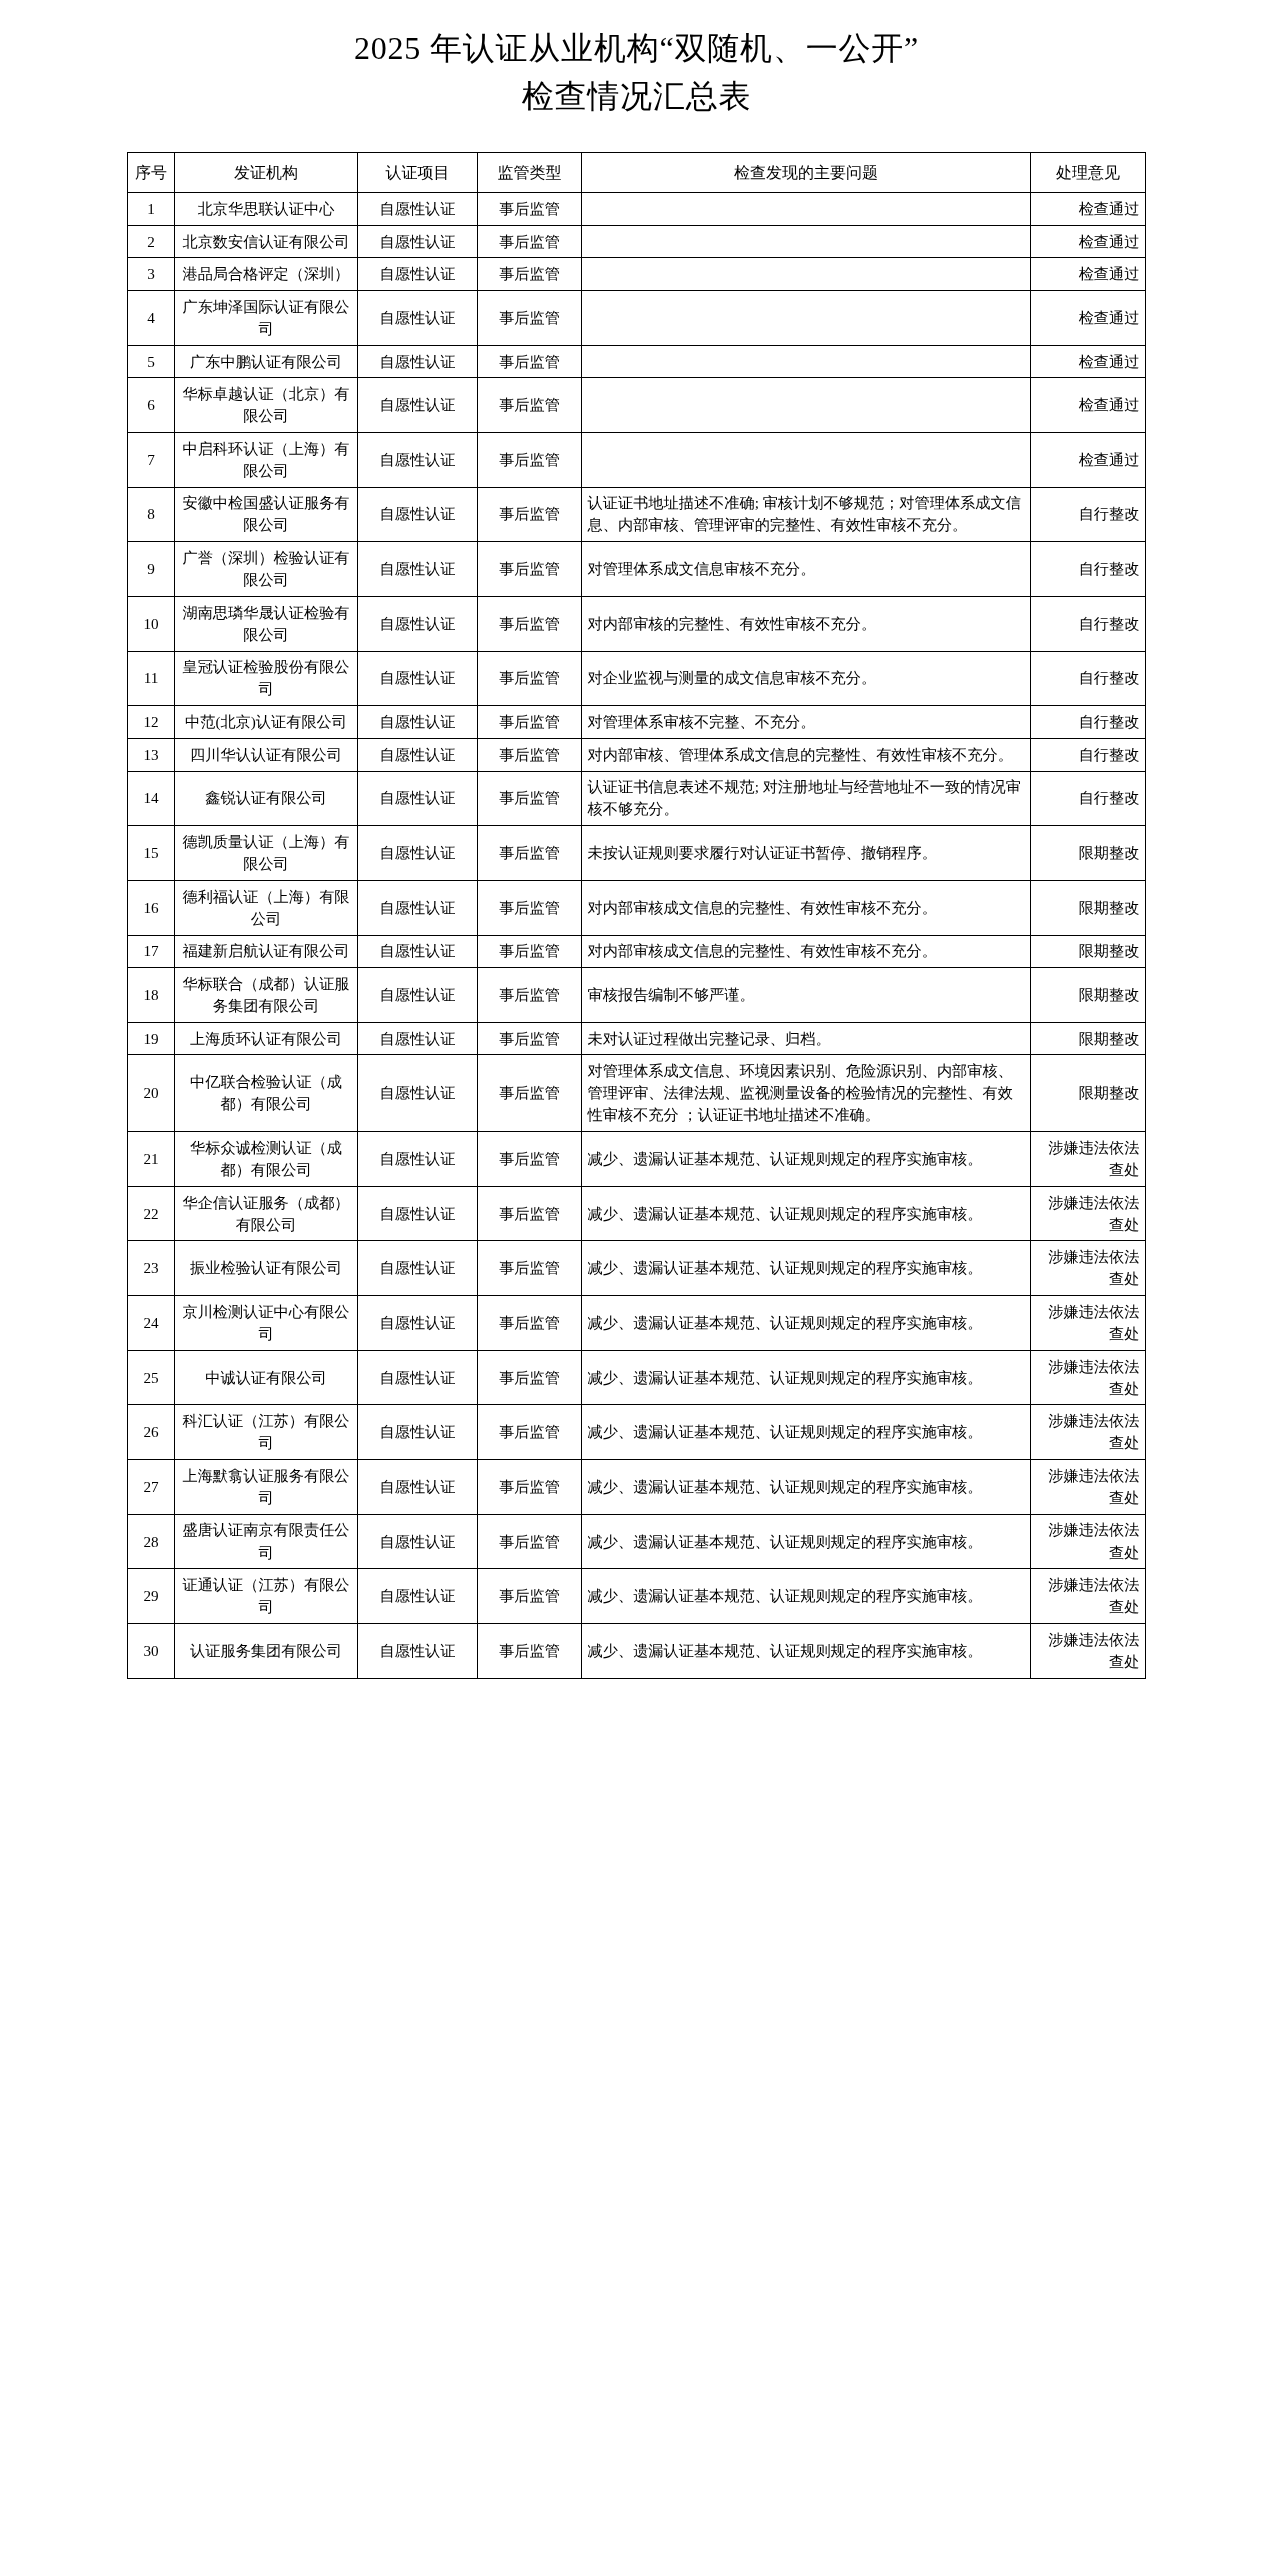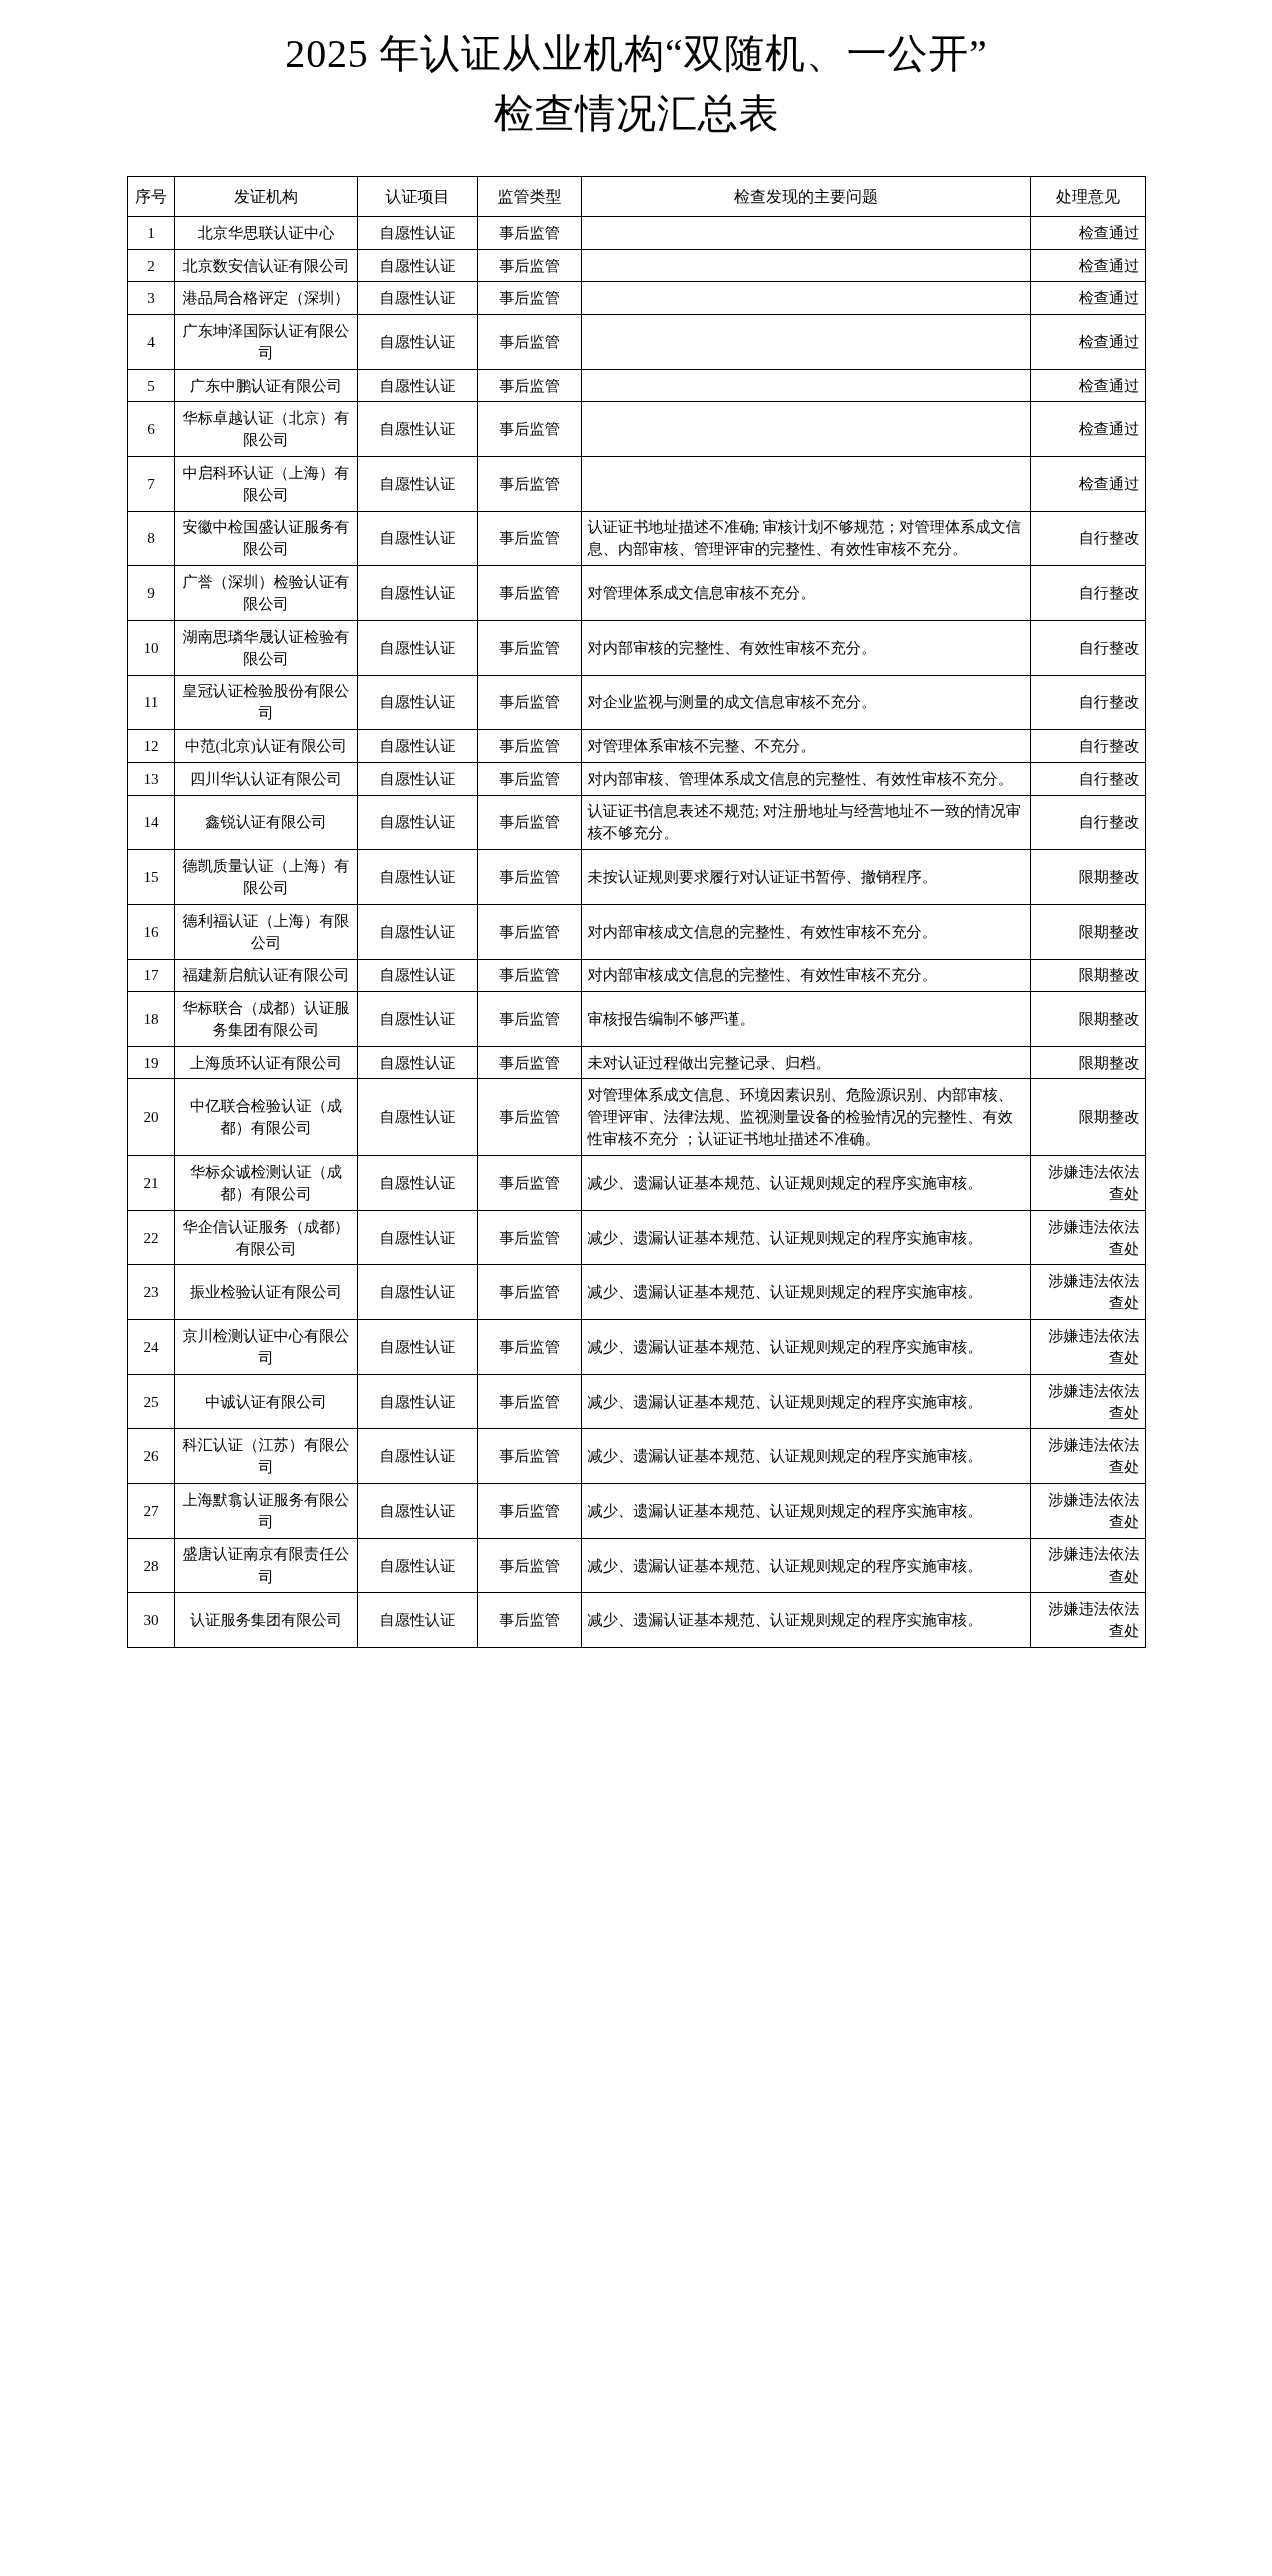--- a/index.html
+++ b/index.html
@@ -13,21 +13,21 @@
     color: #000000;
     -webkit-font-smoothing: antialiased;
   }
   .page {
     width: 1273px;
     box-sizing: border-box;
     padding: 24px 80px 32px 80px;
   }
   .doc-title {
     text-align: center;
-    font-size: 40px;
+    font-size: 32px;
     line-height: 1.5;
     font-weight: normal;
     margin: 0 0 19px 0;
     letter-spacing: 0.8px;
   }
   .doc-title .line {
     display: block;
   }
   table.report {
     border-collapse: collapse;
@@ -326,20 +326,28 @@
         </tr>
         <tr>
           <td class="idx">28</td>
           <td class="org">盛唐认证南京有限责任公司</td>
           <td class="proj">自愿性认证</td>
           <td class="sup">事后监管</td>
           <td class="prob">减少、遗漏认证基本规范、认证规则规定的程序实施审核。</td>
           <td class="act">涉嫌违法依法查处</td>
         </tr>
         <tr>
+          <td class="idx">29</td>
+          <td class="org">证通认证（江苏）有限公司</td>
+          <td class="proj">自愿性认证</td>
+          <td class="sup">事后监管</td>
+          <td class="prob">减少、遗漏认证基本规范、认证规则规定的程序实施审核。</td>
+          <td class="act">涉嫌违法依法查处</td>
+        </tr>
+        <tr>
           <td class="idx">30</td>
           <td class="org">认证服务集团有限公司</td>
           <td class="proj">自愿性认证</td>
           <td class="sup">事后监管</td>
           <td class="prob">减少、遗漏认证基本规范、认证规则规定的程序实施审核。</td>
           <td class="act">涉嫌违法依法查处</td>
         </tr>
       </tbody>
   </table>
 

